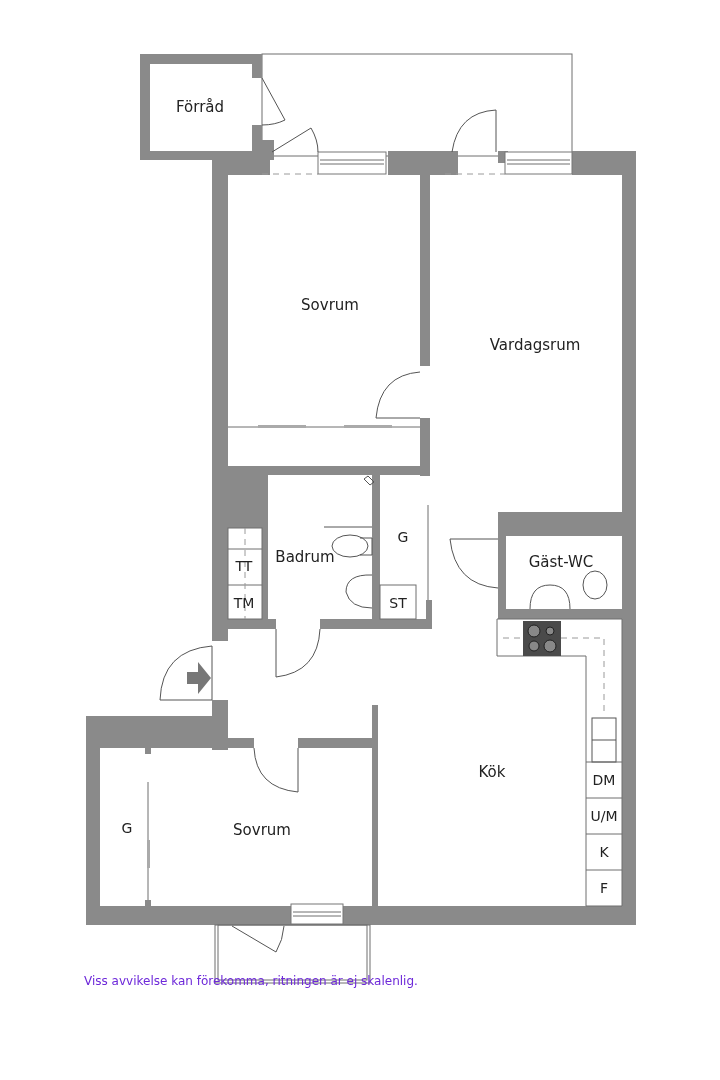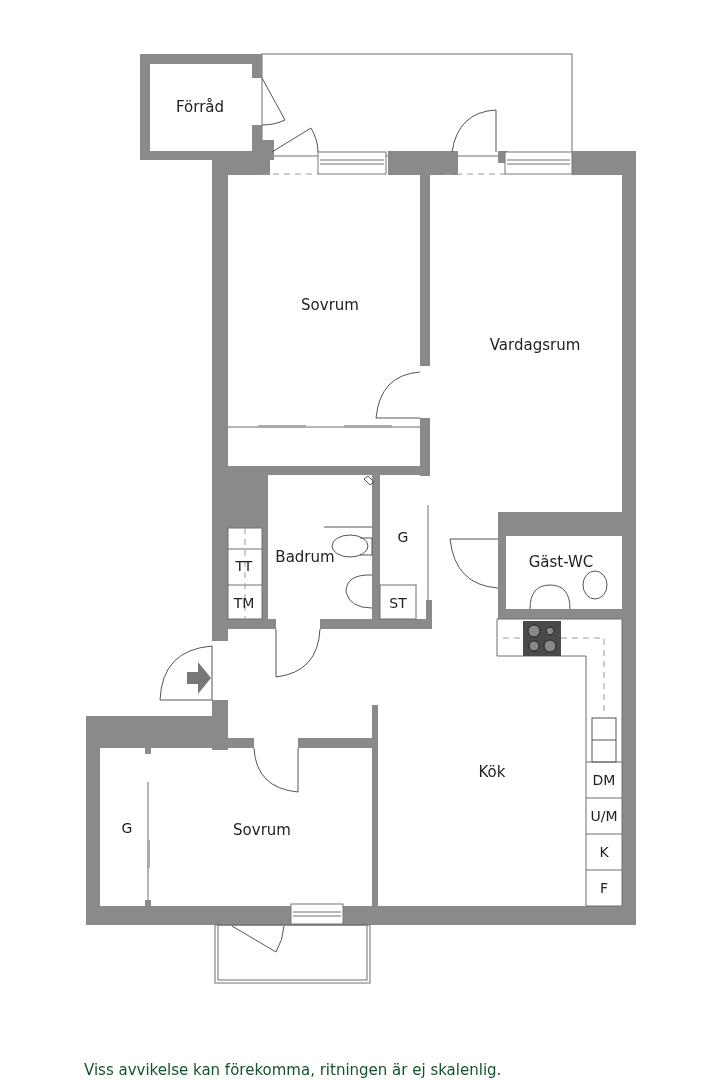--- a/index.html
+++ b/index.html
@@ -5,21 +5,21 @@
   html, body { margin:0; padding:0; background:#ffffff; }
   body { width:720px; height:1080px; position:relative; overflow:hidden; font-family:"DejaVu Sans", "Liberation Sans", sans-serif; }
   #plan { position:absolute; left:0; top:0; width:720px; height:1080px; }
   .wall { fill:#8a8a8a; }
   .thin { fill:none; stroke:#6e6e6e; stroke-width:1; }
   .thinblk { fill:none; stroke:#555; stroke-width:1; }
   .dash { fill:none; stroke:#9a9a9a; stroke-width:1; stroke-dasharray:6 5; }
   .lbl { font-family:"DejaVu Sans", sans-serif; font-size:15px; fill:#222; text-anchor:middle; dominant-baseline:middle; }
   .lbl-sm { font-family:"DejaVu Sans", sans-serif; font-size:14px; fill:#222; text-anchor:middle; dominant-baseline:middle; }
   .win { fill:#fff; stroke:#777; stroke-width:1; }
-  .footer { position:absolute; left:84px; top:1061px; font-size:15px; color:#14532d; font-family:"DejaVu Sans", sans-serif; }
+  .footer { position:absolute; left:84px; top:974px; font-size:12px; color:#6d28d9; font-family:"DejaVu Sans", sans-serif; }
 </style>
 </head>
 <body>
 
 <svg id="plan" viewBox="0 0 720 1080" xmlns="http://www.w3.org/2000/svg">
 
   <rect x="262" y="54" width="310" height="102" class="thin"></rect>
 
   <g>
     <rect class="wall" x="140" y="54" width="122" height="10"></rect>

